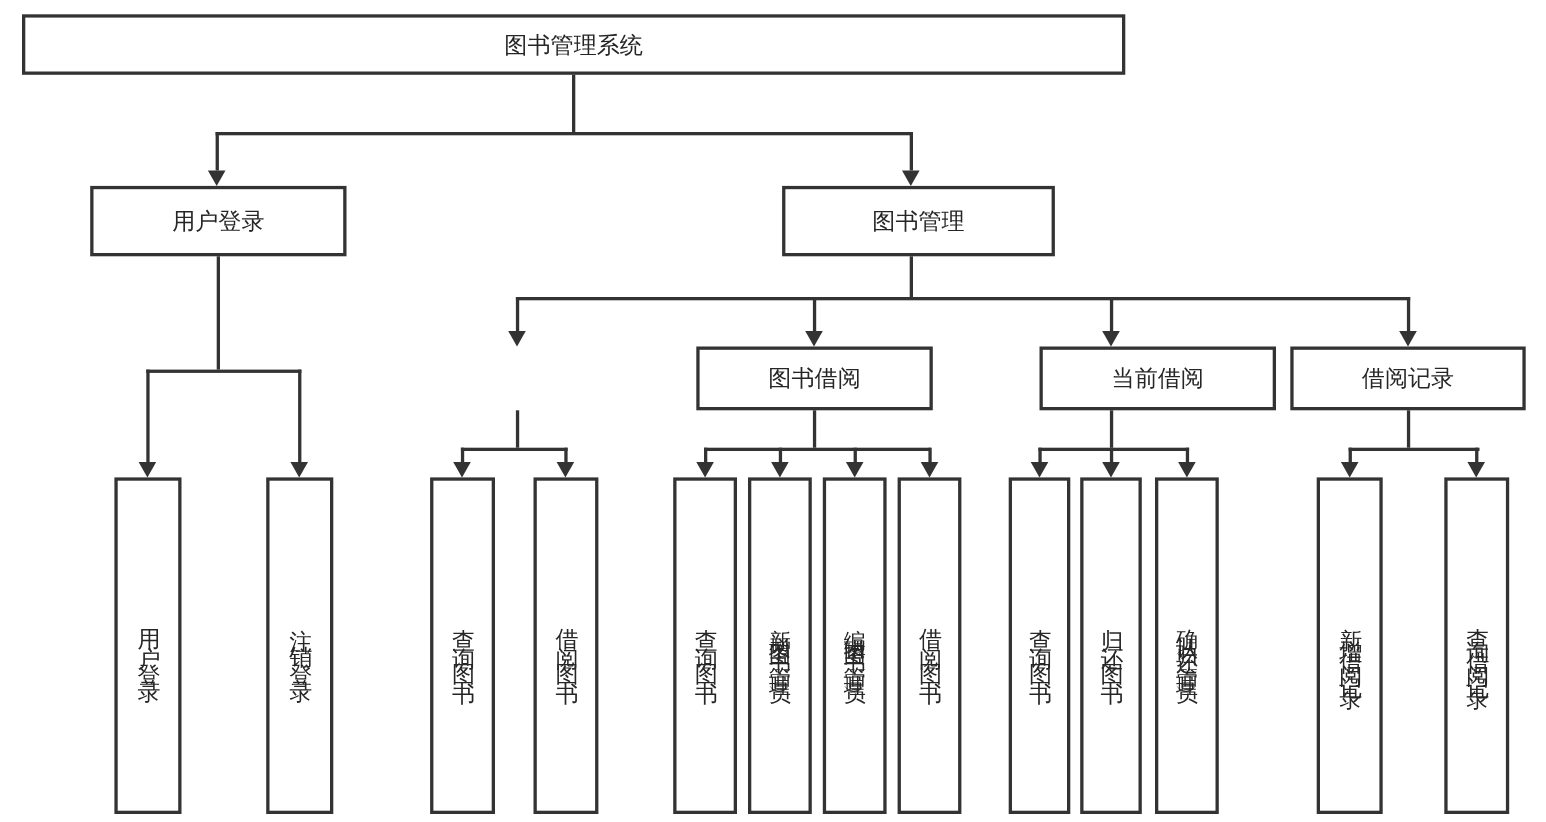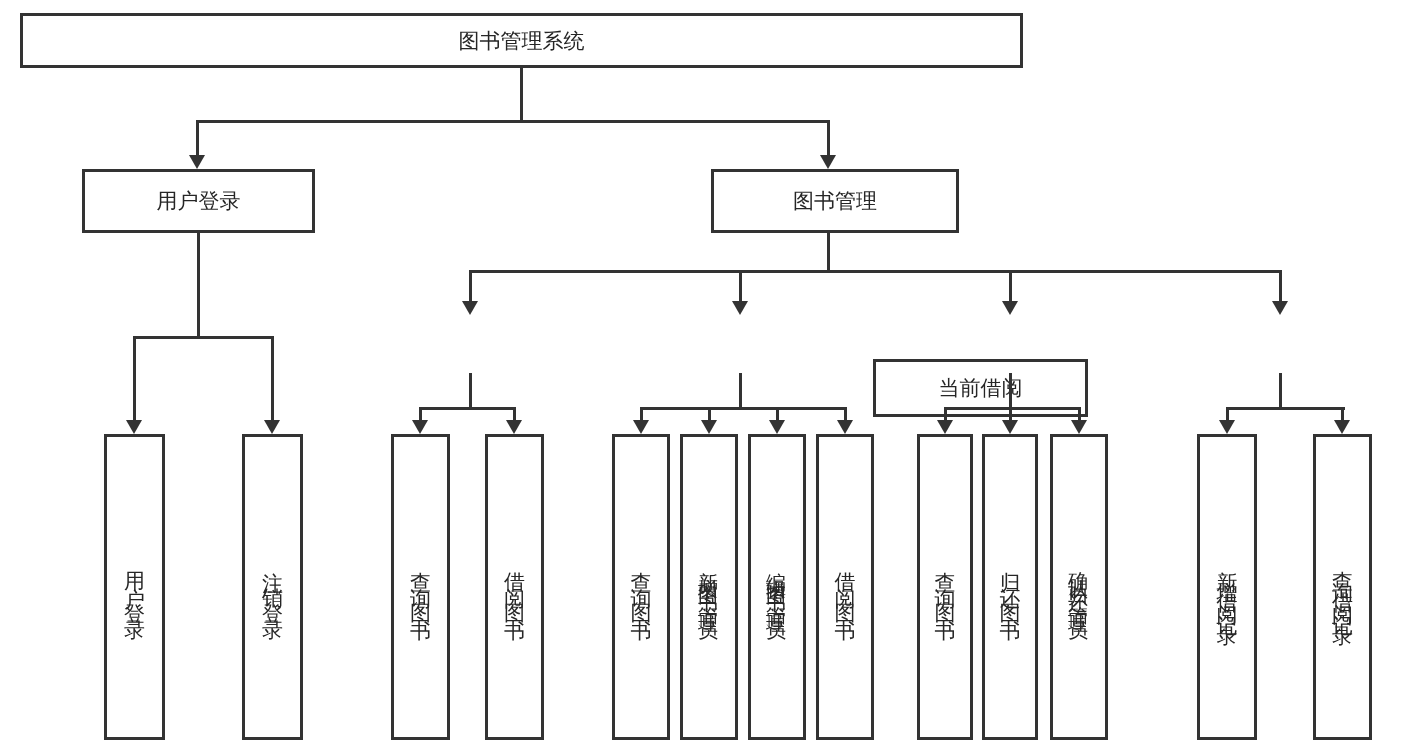--- a/index.html
+++ b/index.html
@@ -55,23 +55,25 @@
 
 <div class="canvas">
 
   <div class="box" style="left:20px; top:13px; width:1003px; height:55px;">图书管理系统</div>
 
   <div class="box" style="left:82px; top:169px; width:233px; height:64px;">用户登录</div>
 
   <div class="box" style="left:711px; top:169px; width:248px; height:64px;">图书管理</div>
 
 
+  <div class="box l3" style="left:633px;">图书借阅</div>
 
-  <div class="box l3" style="left:873px;margin-top:44px;">当前借阅</div>
+  <div class="box l3" style="left:945px;">当前借阅</div>
 
+  <div class="box l3" style="left:1173px; width:214px;">借阅记录</div>
 
   <div class="box leaf vbox" style="left:104px; width:61px;">用户登录</div>
 
   <div class="box leaf vbox" style="left:242px; width:61px;">注销登录</div>
 
   <div class="box leaf vbox" style="left:391px; width:59px;">查询图书</div>
 
   <div class="box leaf vbox" style="left:485px; width:59px;">借阅图书</div>
 
   <div class="box leaf vbox" style="left:612px; width:58px;">查询图书</div>

